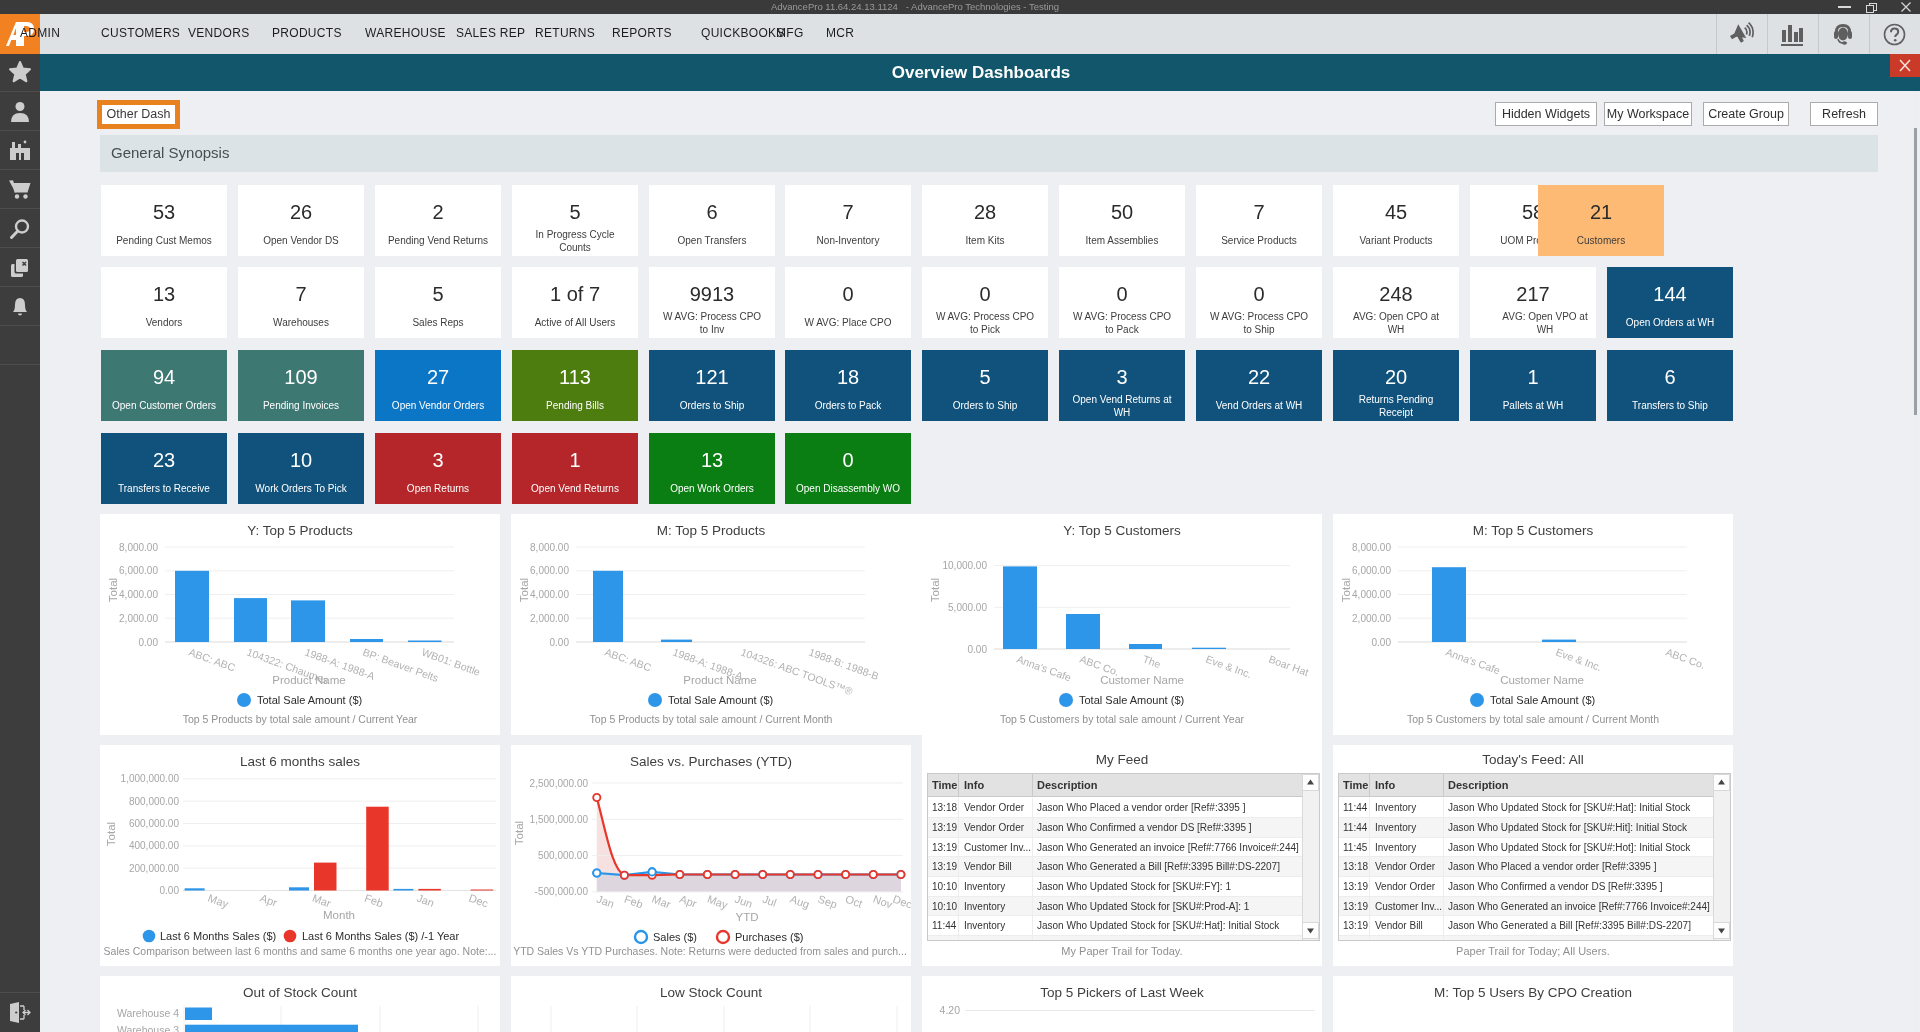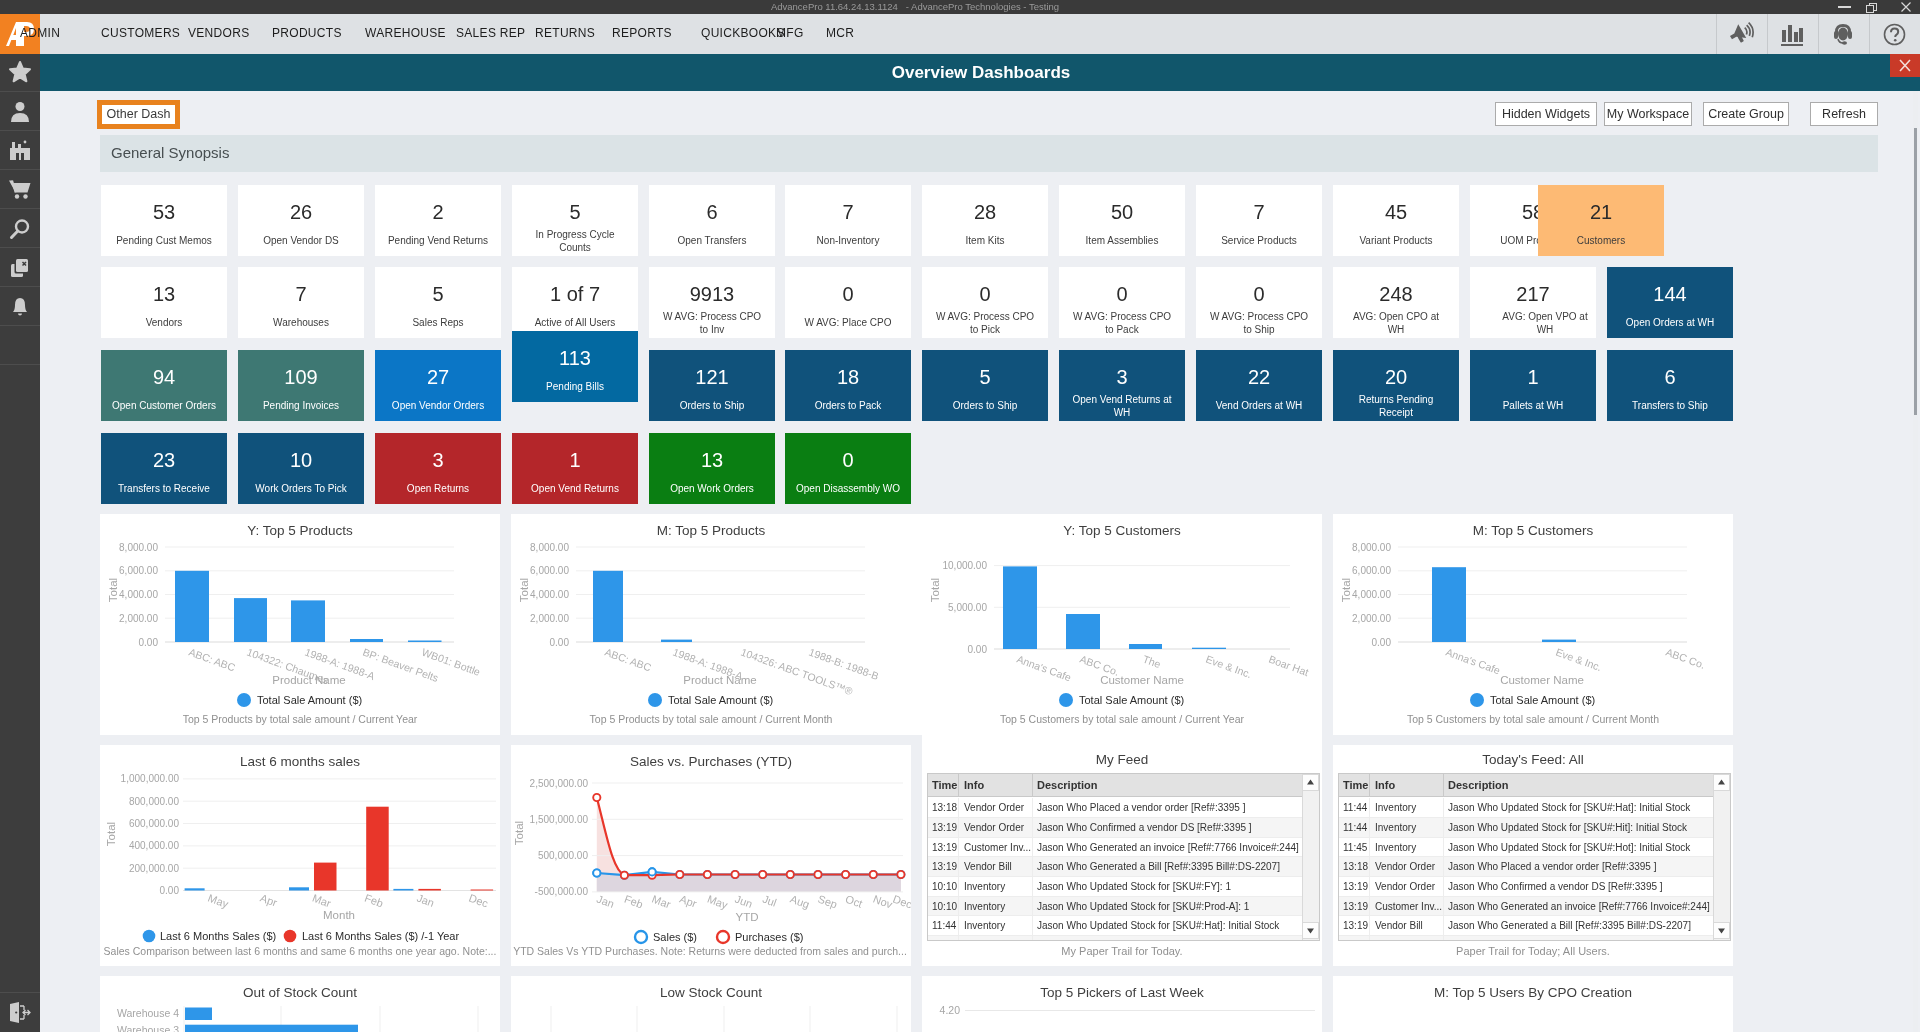--- a/index.html
+++ b/index.html
@@ -245,21 +245,21 @@
     <div class="lbl" style="margin-top:11px;">Open Customer Orders</div>
   </div>
 <div class="card cc" style="left:238px;top:350px;background:#3e7873;">
     <div class="num" style="margin-top:16px;">109</div>
     <div class="lbl" style="margin-top:11px;">Pending Invoices</div>
   </div>
 <div class="card cc" style="left:375px;top:350px;background:#0b76c6;">
     <div class="num" style="margin-top:16px;">27</div>
     <div class="lbl" style="margin-top:11px;">Open Vendor Orders</div>
   </div>
-<div class="card cc" style="left:512px;top:331px;background:#0369a1;">
+<div class="card cc" style="left:512px;top:350px;background:#4d7c0f;">
     <div class="num" style="margin-top:16px;">113</div>
     <div class="lbl" style="margin-top:11px;">Pending Bills</div>
   </div>
 <div class="card cc" style="left:649px;top:350px;background:#10527b;">
     <div class="num" style="margin-top:16px;">121</div>
     <div class="lbl" style="margin-top:11px;">Orders to Ship</div>
   </div>
 <div class="card cc" style="left:785px;top:350px;background:#10527b;">
     <div class="num" style="margin-top:16px;">18</div>
     <div class="lbl" style="margin-top:11px;">Orders to Pack</div>

